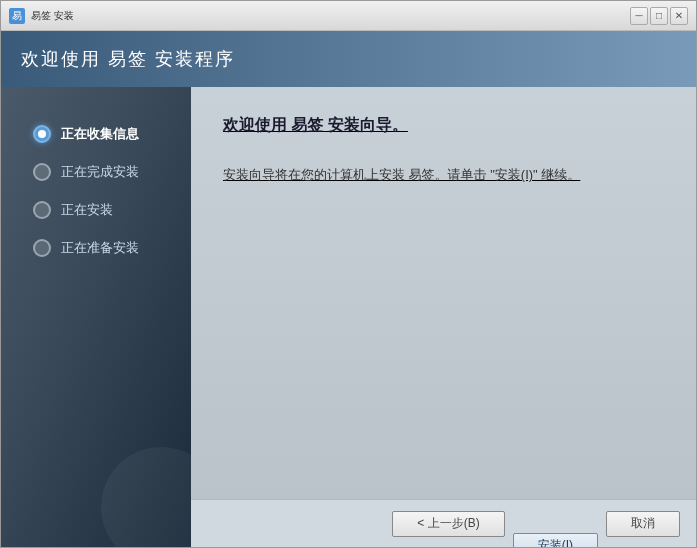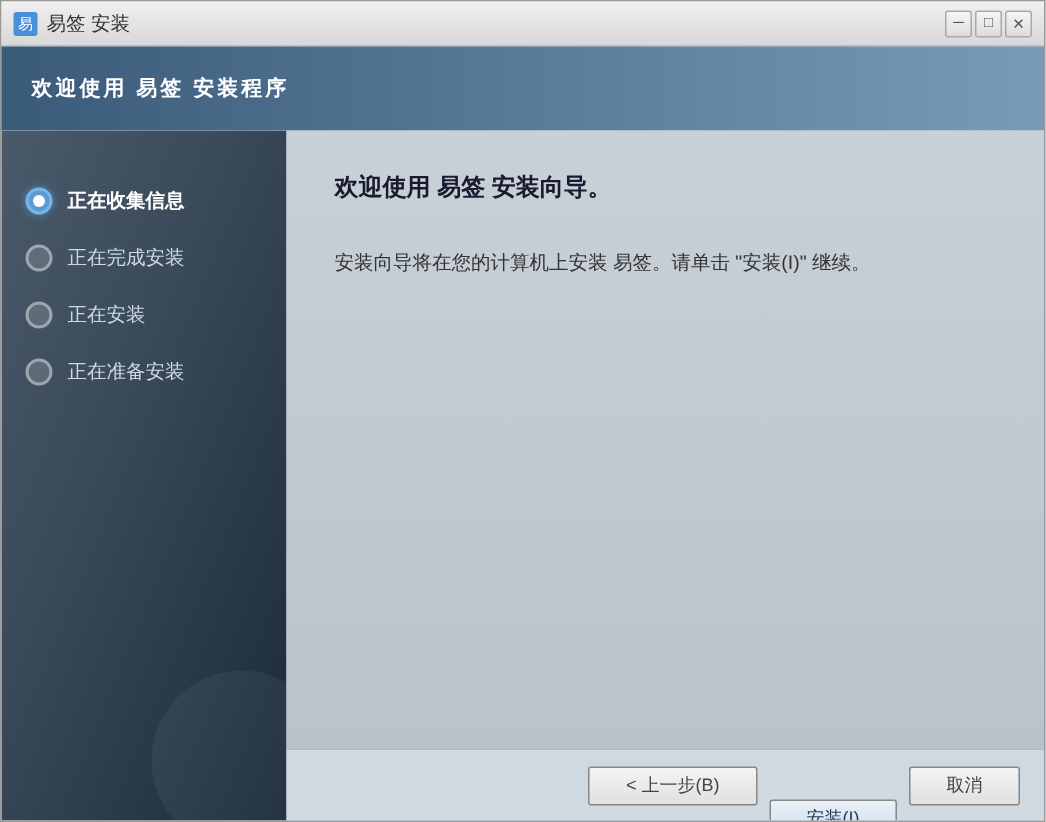--- a/index.html
+++ b/index.html
@@ -38,21 +38,21 @@
       background: #4a90d9;
       border-radius: 2px;
       display: flex;
       align-items: center;
       justify-content: center;
       font-size: 10px;
       color: white;
     }
 
     .title-bar-text {
-      font-size: 13px;
+      font-size: 10px;
       color: #333;
       flex: 1;
     }
 
     .title-bar-controls {
       display: flex;
       gap: 2px;
     }
 
     .title-btn {
@@ -75,22 +75,22 @@
       background: linear-gradient(to right, #3a5a7a, #5a7a9a, #7a9aba);
       display: flex;
       align-items: center;
       justify-content: space-between;
       padding: 0 20px;
       flex-shrink: 0;
     }
 
     .header-title {
       color: white;
-      font-size: 14px;
-      font-weight: bold;
+      font-size: 18px;
+      font-weight: normal;
       letter-spacing: 2px;
     }
 
     .header-brand {
       color: #d0e8f8;
       font-size: 13px;
       font-style: italic;
     }
 
     
@@ -99,21 +99,21 @@
       flex: 1;
       overflow: hidden;
     }
 
     
     .sidebar {
       width: 190px;
       background: linear-gradient(to bottom right, #4a5a6a 0%, #3a4a5a 40%, #2a3a4a 70%, #1a2a3a 100%);
       display: flex;
       flex-direction: column;
-      padding: 30px 0 20px 0;
+      padding: 30px 0 20px 16px;
       flex-shrink: 0;
       position: relative;
       overflow: hidden;
     }
 
     .sidebar::after {
       content: '';
       position: absolute;
       bottom: -20px;
       right: -30px;
@@ -176,20 +176,21 @@
       display: flex;
       flex-direction: column;
       padding: 0;
       overflow: hidden;
       position: relative;
     }
 
     .content-inner {
       padding: 28px 32px 4px 32px;
       flex: 1;
+      text-decoration: underline;
     }
 
     .welcome-title {
       font-size: 16px;
       color: #1a1a2e;
       font-weight: bold;
       margin-bottom: 28px;
     }
 
     .welcome-description {

